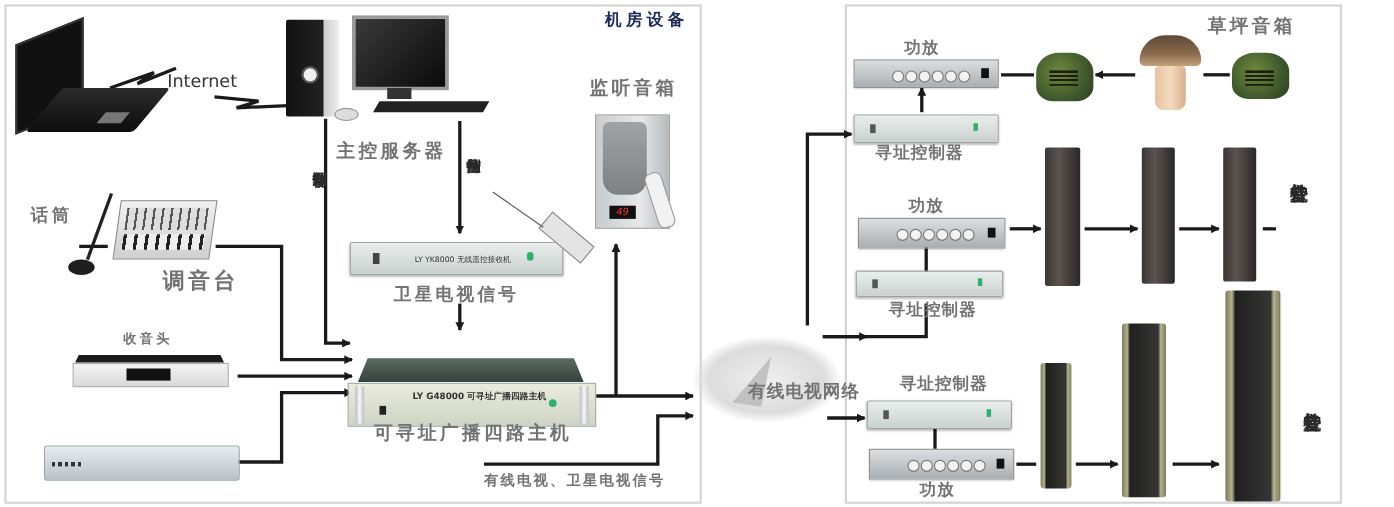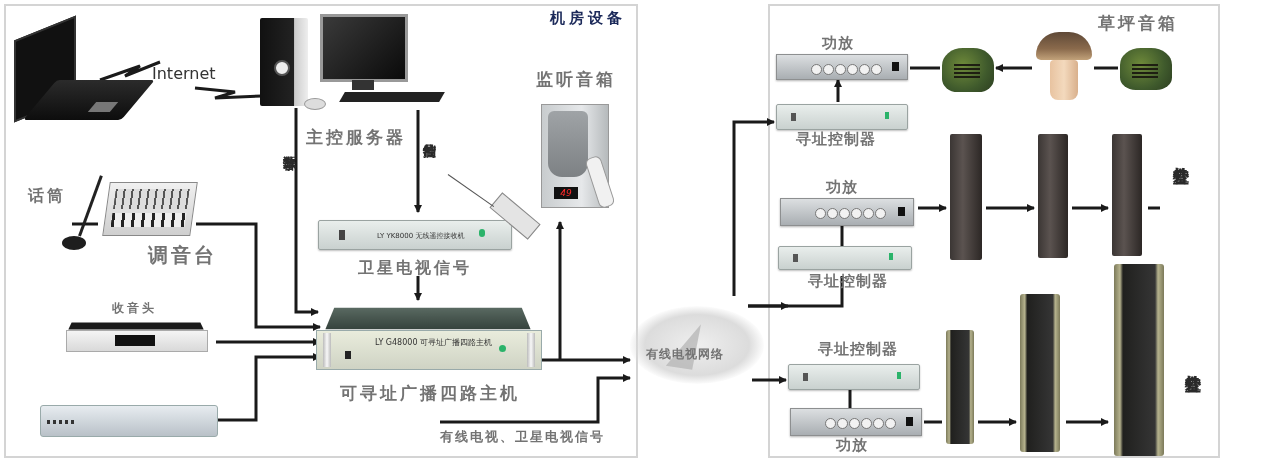--- a/index.html
+++ b/index.html
@@ -140,36 +140,36 @@
   <div style="position:absolute;left:0;top:8px;width:140px;height:20px;background:linear-gradient(#f4f4f4,#d9d9d9);border:1px solid #aaa;">
     <div style="position:absolute;left:48px;top:4px;width:40px;height:11px;background:#111;"></div>
   </div>
 </div>
 
 <div class="lbl" style="left:104px;top:378px;font-size:18px;letter-spacing:0;font-weight:normal;margin-top:38px;">DVD</div>
 <div class="dev" style="left:40px;top:405px;width:176px;height:30px;background:linear-gradient(#e7ecf0,#b9c1c8);border:1px solid #9aa;border-radius:3px;">
   <div style="position:absolute;left:6px;top:14px;width:30px;height:4px;background:repeating-linear-gradient(90deg,#333 0 3px,transparent 3px 6px);"></div>
 </div>
 
-<div class="dev" style="left:316px;top:304px;width:224px;height:64px;">
+<div class="dev" style="left:316px;top:322px;width:224px;height:64px;font-weight:bold;">
   <div style="position:absolute;left:14px;top:0;width:196px;height:28px;background:linear-gradient(#5a6a62,#36433d);transform:perspective(200px) rotateX(40deg);"></div>
   <div style="position:absolute;left:0;top:26px;width:224px;height:38px;background:linear-gradient(#e9ecdc,#cfd3c4);border:1px solid #9aa;">
     <div style="position:absolute;left:6px;top:2px;width:8px;height:34px;background:linear-gradient(90deg,#bbb,#f8f8f8,#bbb);"></div>
     <div style="position:absolute;right:6px;top:2px;width:8px;height:34px;background:linear-gradient(90deg,#bbb,#f8f8f8,#bbb);"></div>
     <div class="smalltxt" style="left:58px;top:6px;font-size:8px;">LY G48000 可寻址广播四路主机</div>
     <div style="position:absolute;left:28px;top:20px;width:6px;height:8px;background:#222;"></div>
     <div style="position:absolute;left:182px;top:14px;width:7px;height:7px;border-radius:50%;background:#2bb36a;"></div>
   </div>
 </div>
 <div class="lbl" style="left:340px;top:382px;font-size:17px;">可寻址广播四路主机</div>
 <div class="lbl" style="left:440px;top:428px;font-size:13px;letter-spacing:2px;">有线电视、卫星电视信号</div>
 
 <div style="position:absolute;left:630px;top:306px;width:134px;height:78px;border-radius:50%;background:radial-gradient(ellipse at center,#efefef 0%,#dcdcdc 55%,rgba(220,220,220,0) 72%);"></div>
 <div style="position:absolute;left:676px;top:324px;width:0;height:0;border-left:14px solid transparent;border-right:14px solid transparent;border-bottom:44px solid #b8b8b8;transform:skewX(-20deg) rotate(8deg);opacity:.8;"></div>
-<div class="lbl" style="left:646px;top:346px;font-size:12px;letter-spacing:1px;">有线电视网络</div>
+<div class="lbl" style="left:680px;top:346px;font-size:16px;letter-spacing:1px;">有线电视网络</div>
 
 <div class="lbl" style="left:822px;top:34px;font-size:15px;letter-spacing:1px;">功放</div>
 <div class="amp" style="left:776px;top:54px;width:130px;height:24px;">
   <div class="knob" style="left:34px;"></div>
     <div class="knob" style="left:46px;"></div>
     <div class="knob" style="left:58px;"></div>
     <div class="knob" style="left:70px;"></div>
     <div class="knob" style="left:82px;"></div>
     <div class="knob" style="left:94px;"></div>
   <div style="position:absolute;right:8px;top:7px;width:7px;height:9px;background:#111;"></div>

